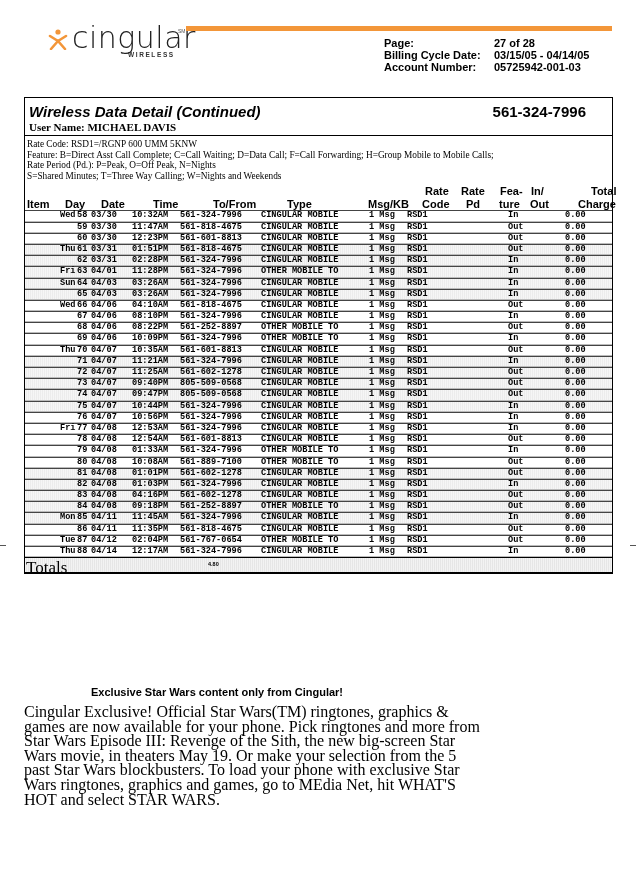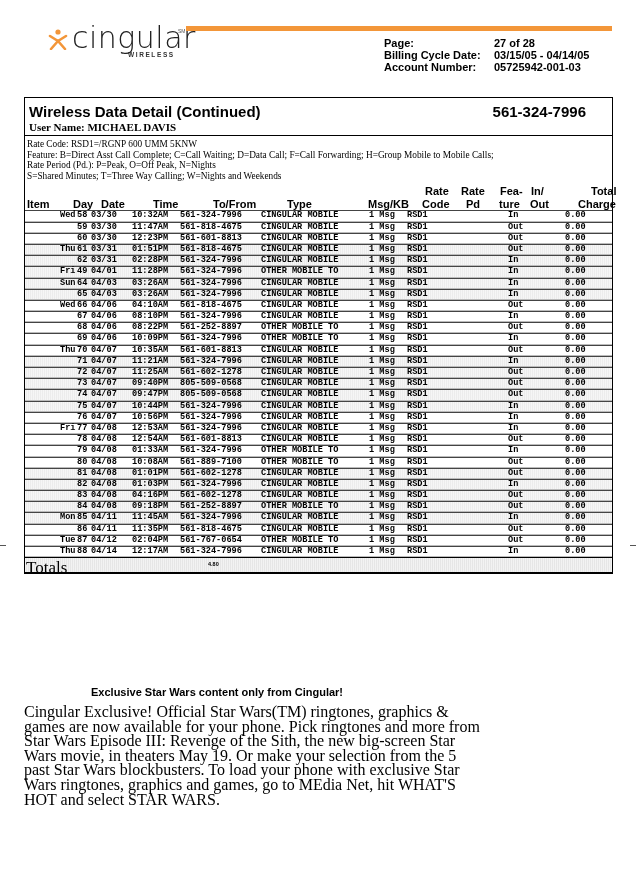--- a/index.html
+++ b/index.html
@@ -8,21 +8,21 @@
   .logo-mark { position: absolute; left: 0; top: 4px; width: 20px; height: 22px; }
   .logo-word { position: absolute; left: 24px; top: -4px; font-family: "DejaVu Sans", sans-serif; font-size: 30px; color: #222; letter-spacing: 0.5px; font-weight: 300; }
   .logo-tm { position: absolute; left: 130px; top: 4px; font-size: 5px; color: #555; }
   .logo-sub { position: absolute; left: 80px; top: 27px; font-size: 6.5px; font-weight: bold; letter-spacing: 1.6px; color: #333; }
   .orange-bar { position: absolute; left: 186px; top: 26px; width: 426px; height: 5px; background: #f39639; }
   .meta { position: absolute; left: 384px; top: 37px; font-size: 11px; font-weight: bold; line-height: 12px; }
   .meta-row { display: flex; align-items: center; }
   .meta-label { width: 110px; }
   .frame { position: absolute; left: 24px; top: 97px; width: 587px; border: 1px solid #000; }
   .title-row { position: relative; height: 37px; border-bottom: 1px solid #000; }
-  .title { position: absolute; left: 4px; top: 5px; font-size: 15px; font-weight: bold; }
+  .title { position: absolute; left: 4px; top: 5px; font-size: 15px; font-weight: bold; font-style: italic; }
   .phone { position: absolute; right: 26px; top: 5px; font-size: 15px; font-weight: bold; }
   .username { position: absolute; left: 4px; top: 23px; font-family: "Liberation Serif", serif; font-size: 11px; font-weight: bold; }
   .legend { font-family: "Liberation Serif", serif; font-size: 9.3px; line-height: 10.6px; padding: 3px 2px 3px 2px; }
   .col-head { position: relative; height: 26px; font-size: 11px; font-weight: bold; }
   .col-head span { position: absolute; white-space: nowrap; }
   .rows { }
   .row { position: relative; height: 11.2px; border-top: 1.3px solid #444; border-bottom: 1px solid #bbb; box-sizing: border-box; font-family: "Liberation Mono", monospace; font-size: 8.6px; font-weight: bold; line-height: 9px; }
   .row.shaded { background: #ececec; background-image: repeating-linear-gradient(90deg, rgba(255,255,255,0.5) 0 1px, transparent 1px 2px); }
   .row span { position: absolute; top: 0; white-space: nowrap; }
   .c-item { left: 12px; padding-left: 40px; }
@@ -81,21 +81,21 @@
     <span class="username">User Name: MICHAEL DAVIS</span>
   </div>
   <div class="legend">
     <div>Rate Code: RSD1=/RGNP 600 UMM 5KNW</div>
     <div>Feature: B=Direct Asst Call Complete; C=Call Waiting; D=Data Call; F=Call Forwarding; H=Group Mobile to Mobile Calls;</div>
     <div>Rate Period (Pd.): P=Peak, O=Off Peak, N=Nights</div>
     <div>S=Shared Minutes;  T=Three Way Calling; W=Nights and Weekends</div>
   </div>
   <div class="col-head">
     <span style="left:2px;top:14px">Item</span>
-    <span style="left:48px;top:14px">Day</span>
+    <span style="left:40px;top:14px">Day</span>
     <span style="left:76px;top:14px">Date</span>
     <span style="left:128px;top:14px">Time</span>
     <span style="left:188px;top:14px">To/From</span>
     <span style="left:262px;top:14px">Type</span>
     <span style="left:343px;top:14px">Msg/KB</span>
     <span style="left:400px;top:1px">Rate</span>
     <span style="left:397px;top:14px">Code</span>
     <span style="left:436px;top:1px">Rate</span>
     <span style="left:441px;top:14px">Pd</span>
     <span style="left:475px;top:1px">Fea-</span>
@@ -160,21 +160,21 @@
         <span class="c-date">03/31</span>
         <span class="c-time">02:28PM</span>
         <span class="c-tofrom">561-324-7996</span>
         <span class="c-type">CINGULAR MOBILE</span>
         <span class="c-msg">1 Msg</span>
         <span class="c-code">RSD1</span>
         <span class="c-inout">In</span>
         <span class="c-total">0.00</span>
       </div>
       <div class="row shaded">
-        <span class="c-item">49</span>
+        <span class="c-item">63</span>
         <span class="c-day">Fri</span>
         <span class="c-date">04/01</span>
         <span class="c-time">11:28PM</span>
         <span class="c-tofrom">561-324-7996</span>
         <span class="c-type">OTHER MOBILE TO</span>
         <span class="c-msg">1 Msg</span>
         <span class="c-code">RSD1</span>
         <span class="c-inout">In</span>
         <span class="c-total">0.00</span>
       </div>

